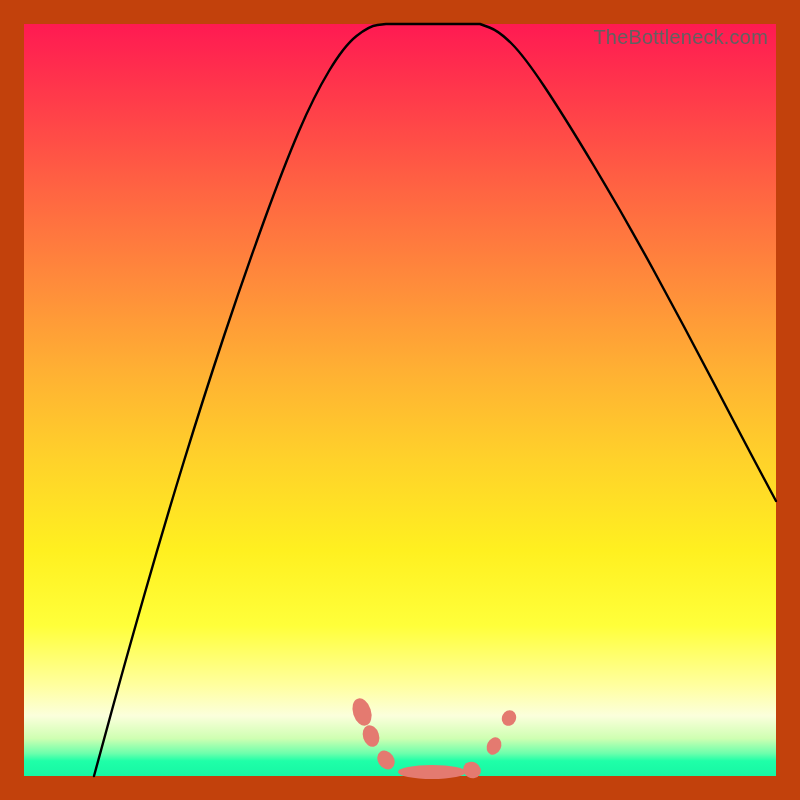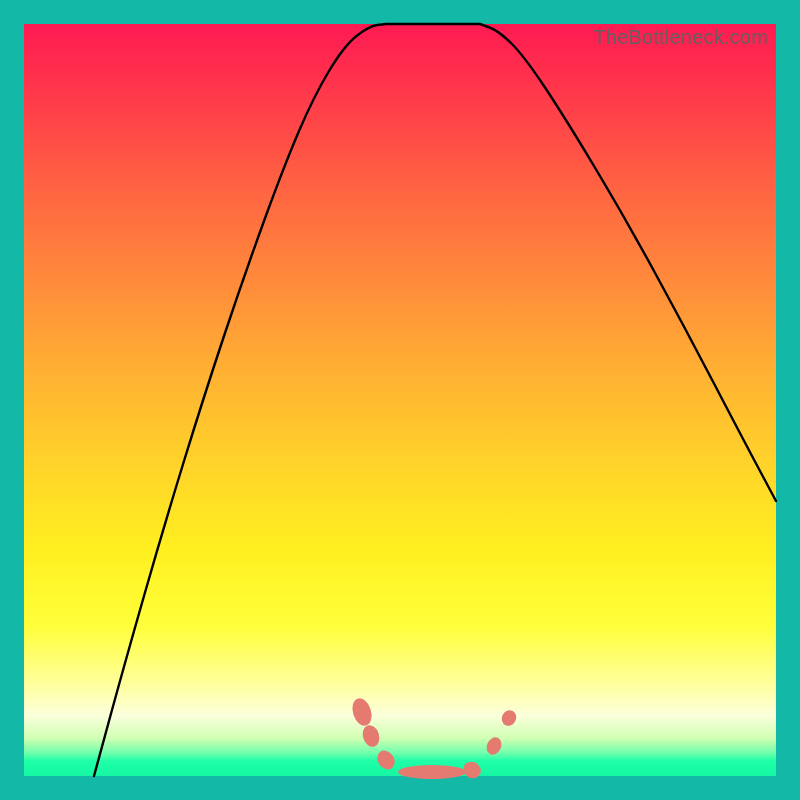--- a/index.html
+++ b/index.html
@@ -10,21 +10,21 @@
     background: #000;
     overflow: hidden;
     font-family: Arial, Helvetica, sans-serif;
   }
   .frame {
     position: absolute;
     left: 0;
     top: 0;
     width: 800px;
     height: 800px;
-    background: #14b8a6;
+    background: #c2410c;
   }
   .plot {
     position: absolute;
     left: 24px;
     top: 24px;
     width: 752px;
     height: 752px;
     background: linear-gradient(to bottom,
       #ff1a52 0%,
       #ff3b4a 10%,

